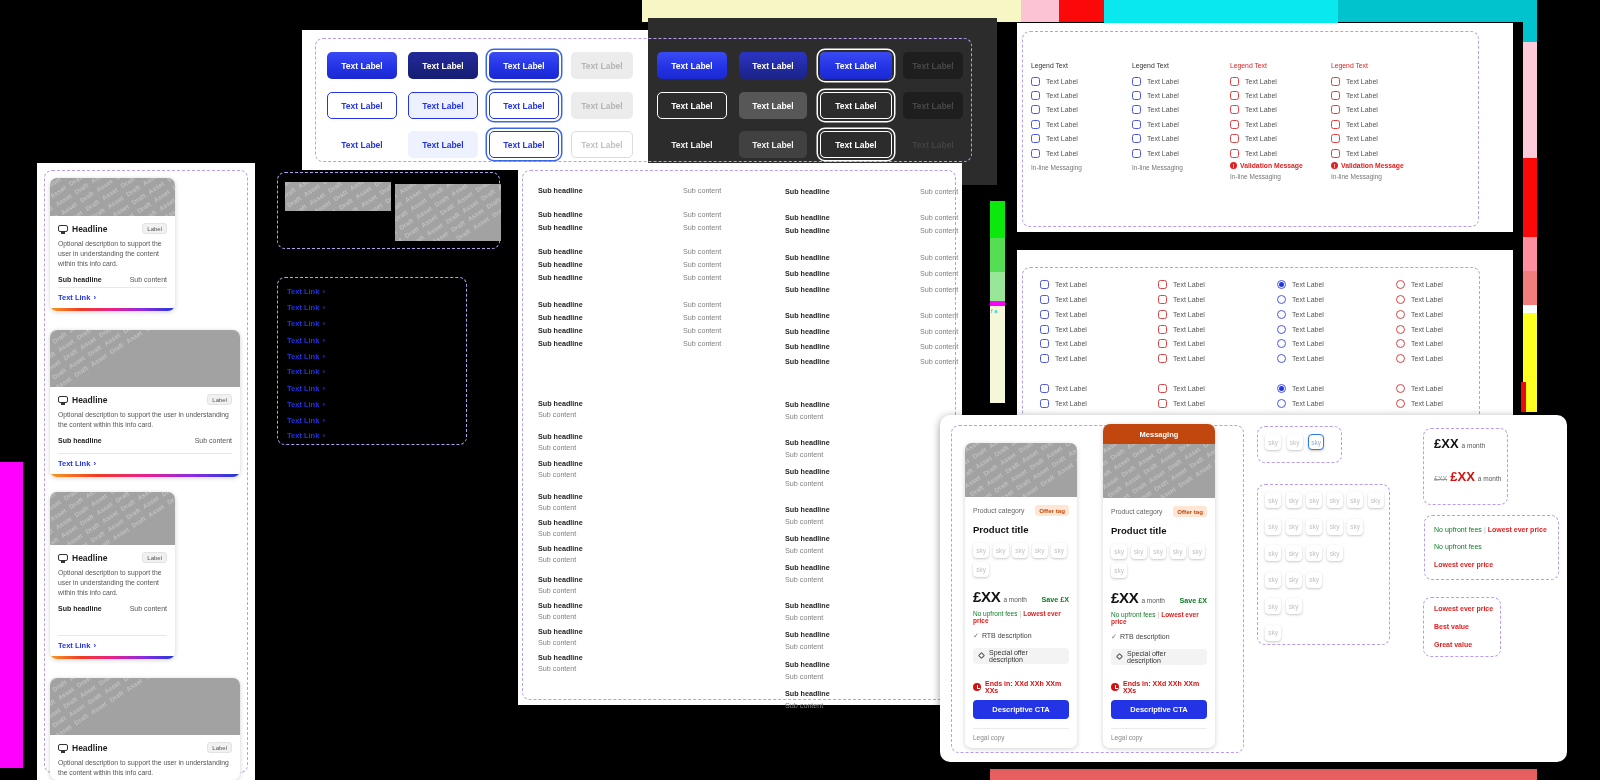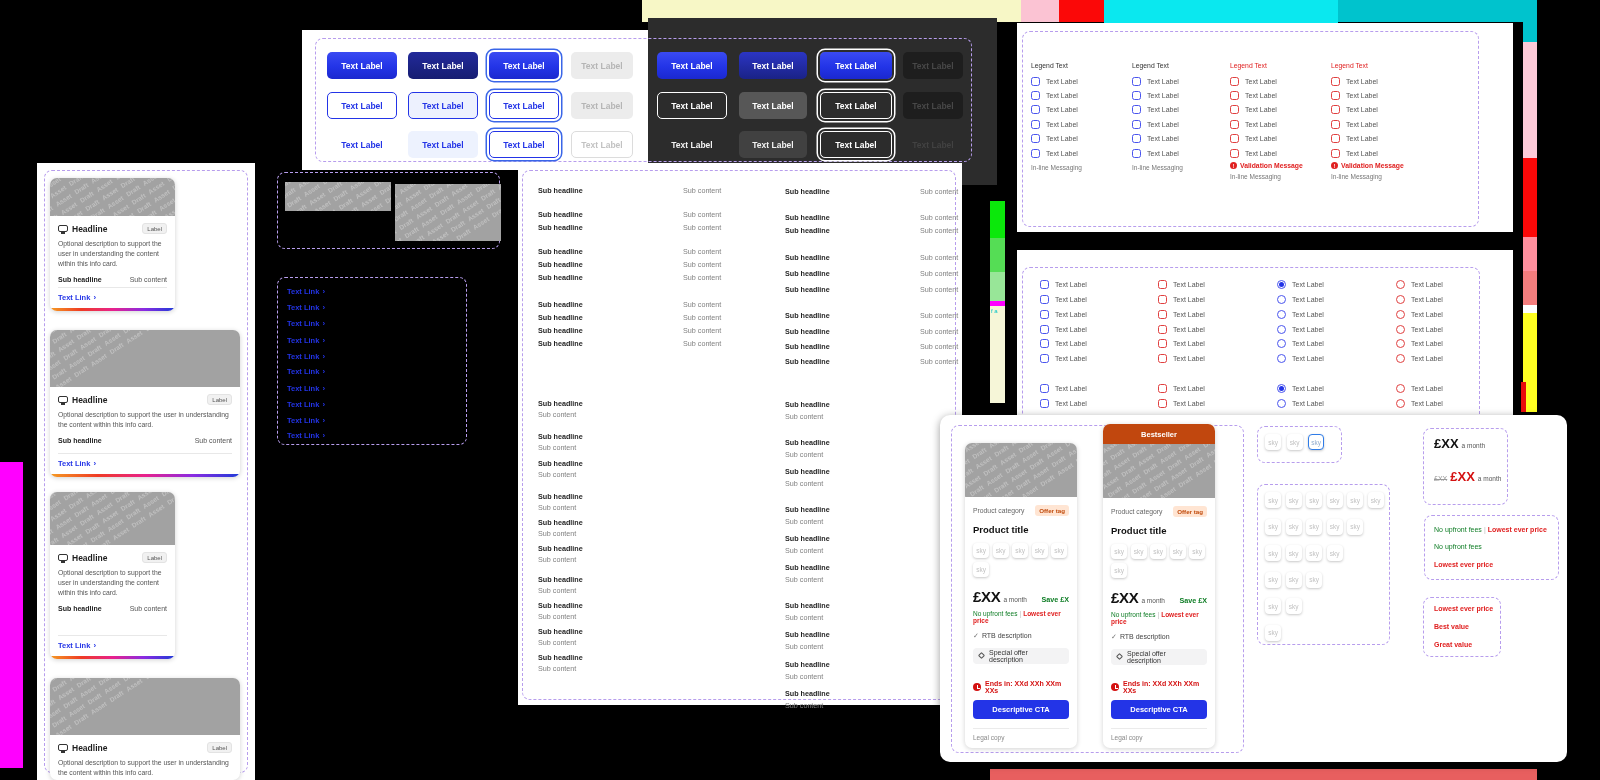--- a/index.html
+++ b/index.html
@@ -621,21 +621,21 @@
         </div>
         <div style="display: flex; align-items: center; gap: 4px; margin-top: auto;">
           <span class="clock"></span>
           <span style="font-size: 7px; font-weight: 700; color: var(--price_red);">Ends in: XXd XXh XXm XXs</span>
         </div>
         <div style="margin-top: 6px; height: 19px; background: var(--accent); border-radius: 4px; color: rgb(255, 255, 255); font-size: 7.5px; font-weight: 700; display: flex; align-items: center; justify-content: center;">Descriptive CTA</div>
         <div style="margin-top: 9px; border-top: 1px solid rgb(235, 235, 235); padding-top: 5px; font-size: 6.5px; color: rgb(136, 136, 136);">Legal copy</div>
       </div>
     </div>
     <div class="card" style="left: 1103px; top: 424px; width: 112px; height: 324px;">
-      <div style="height: 20px; flex: 0 0 auto; background: var(--banner_orange); color: rgb(255, 255, 255); font-size: 7.5px; font-weight: 700; display: flex; align-items: center; justify-content: center;">Bestseller</div>
+      <div style="height: 20px; flex: 0 0 auto; background: var(--banner_orange); color: rgb(255, 255, 255); font-size: 7.5px; font-weight: 700; display: flex; align-items: center; justify-content: center;">Messaging</div>
       <div class="draft" style="width: 100%; height: 54px; flex: 0 0 auto;">
         <div class="dtxt">Draft Asset  Draft Asset  Draft Asset  Draft Asset  Draft Asset  Draft Asset  Draft Asset  Draft Asset  Draft Asset  Draft Asset  Draft Asset  Draft Asset  Draft Asset  Draft Asset  Draft Asset  Draft Asset  Draft Asset  Draft Asset  Draft Asset  Draft Asset  Draft Asset  Draft Asset  Draft Asset  Draft Asset  Draft Asset  Draft Asset  Draft Asset  Draft Asset  Draft Asset  Draft Asset  Draft Asset  Draft Asset  Draft Asset  Draft Asset  Draft Asset  Draft Asset  Draft Asset  Draft Asset  Draft Asset  Draft Asset  Draft Asset  Draft Asset  Draft Asset  Draft Asset  Draft Asset  Draft Asset  Draft Asset  Draft Asset  Draft Asset  Draft Asset  Draft Asset  Draft Asset  Draft Asset  Draft Asset  Draft Asset  Draft Asset  Draft Asset  Draft Asset  Draft Asset  Draft Asset  Draft Asset  Draft Asset  Draft Asset  Draft Asset  Draft Asset  Draft Asset  Draft Asset  Draft Asset  Draft Asset  Draft Asset  Draft Asset  Draft Asset  Draft Asset  Draft Asset  Draft Asset  Draft Asset  Draft Asset  Draft Asset  Draft Asset  Draft Asset  Draft Asset  Draft Asset  Draft Asset  Draft Asset  Draft Asset  Draft Asset  Draft Asset  Draft Asset  Draft Asset  Draft Asset  </div>
       </div>
       <div style="flex: 1 1 0%; display: flex; flex-direction: column; padding: 8px 8px 7px; overflow: hidden;">
         <div style="display: flex; align-items: center; justify-content: space-between;">
           <span style="font-size: 6.8px; color: rgb(102, 102, 102);">Product category</span>
           <span style="font-size: 6.2px; font-weight: 700; color: var(--offer_text); background: var(--offer_bg); border-radius: 3px; padding: 2px 4px;">Offer tag</span>
         </div>
         <div style="font-size: 9.5px; font-weight: 800; color: rgb(17, 17, 17); margin-top: 8px;">Product title</div>
         <div style="display: flex; flex-wrap: wrap; gap: 3.5px; margin-top: 8px;">

